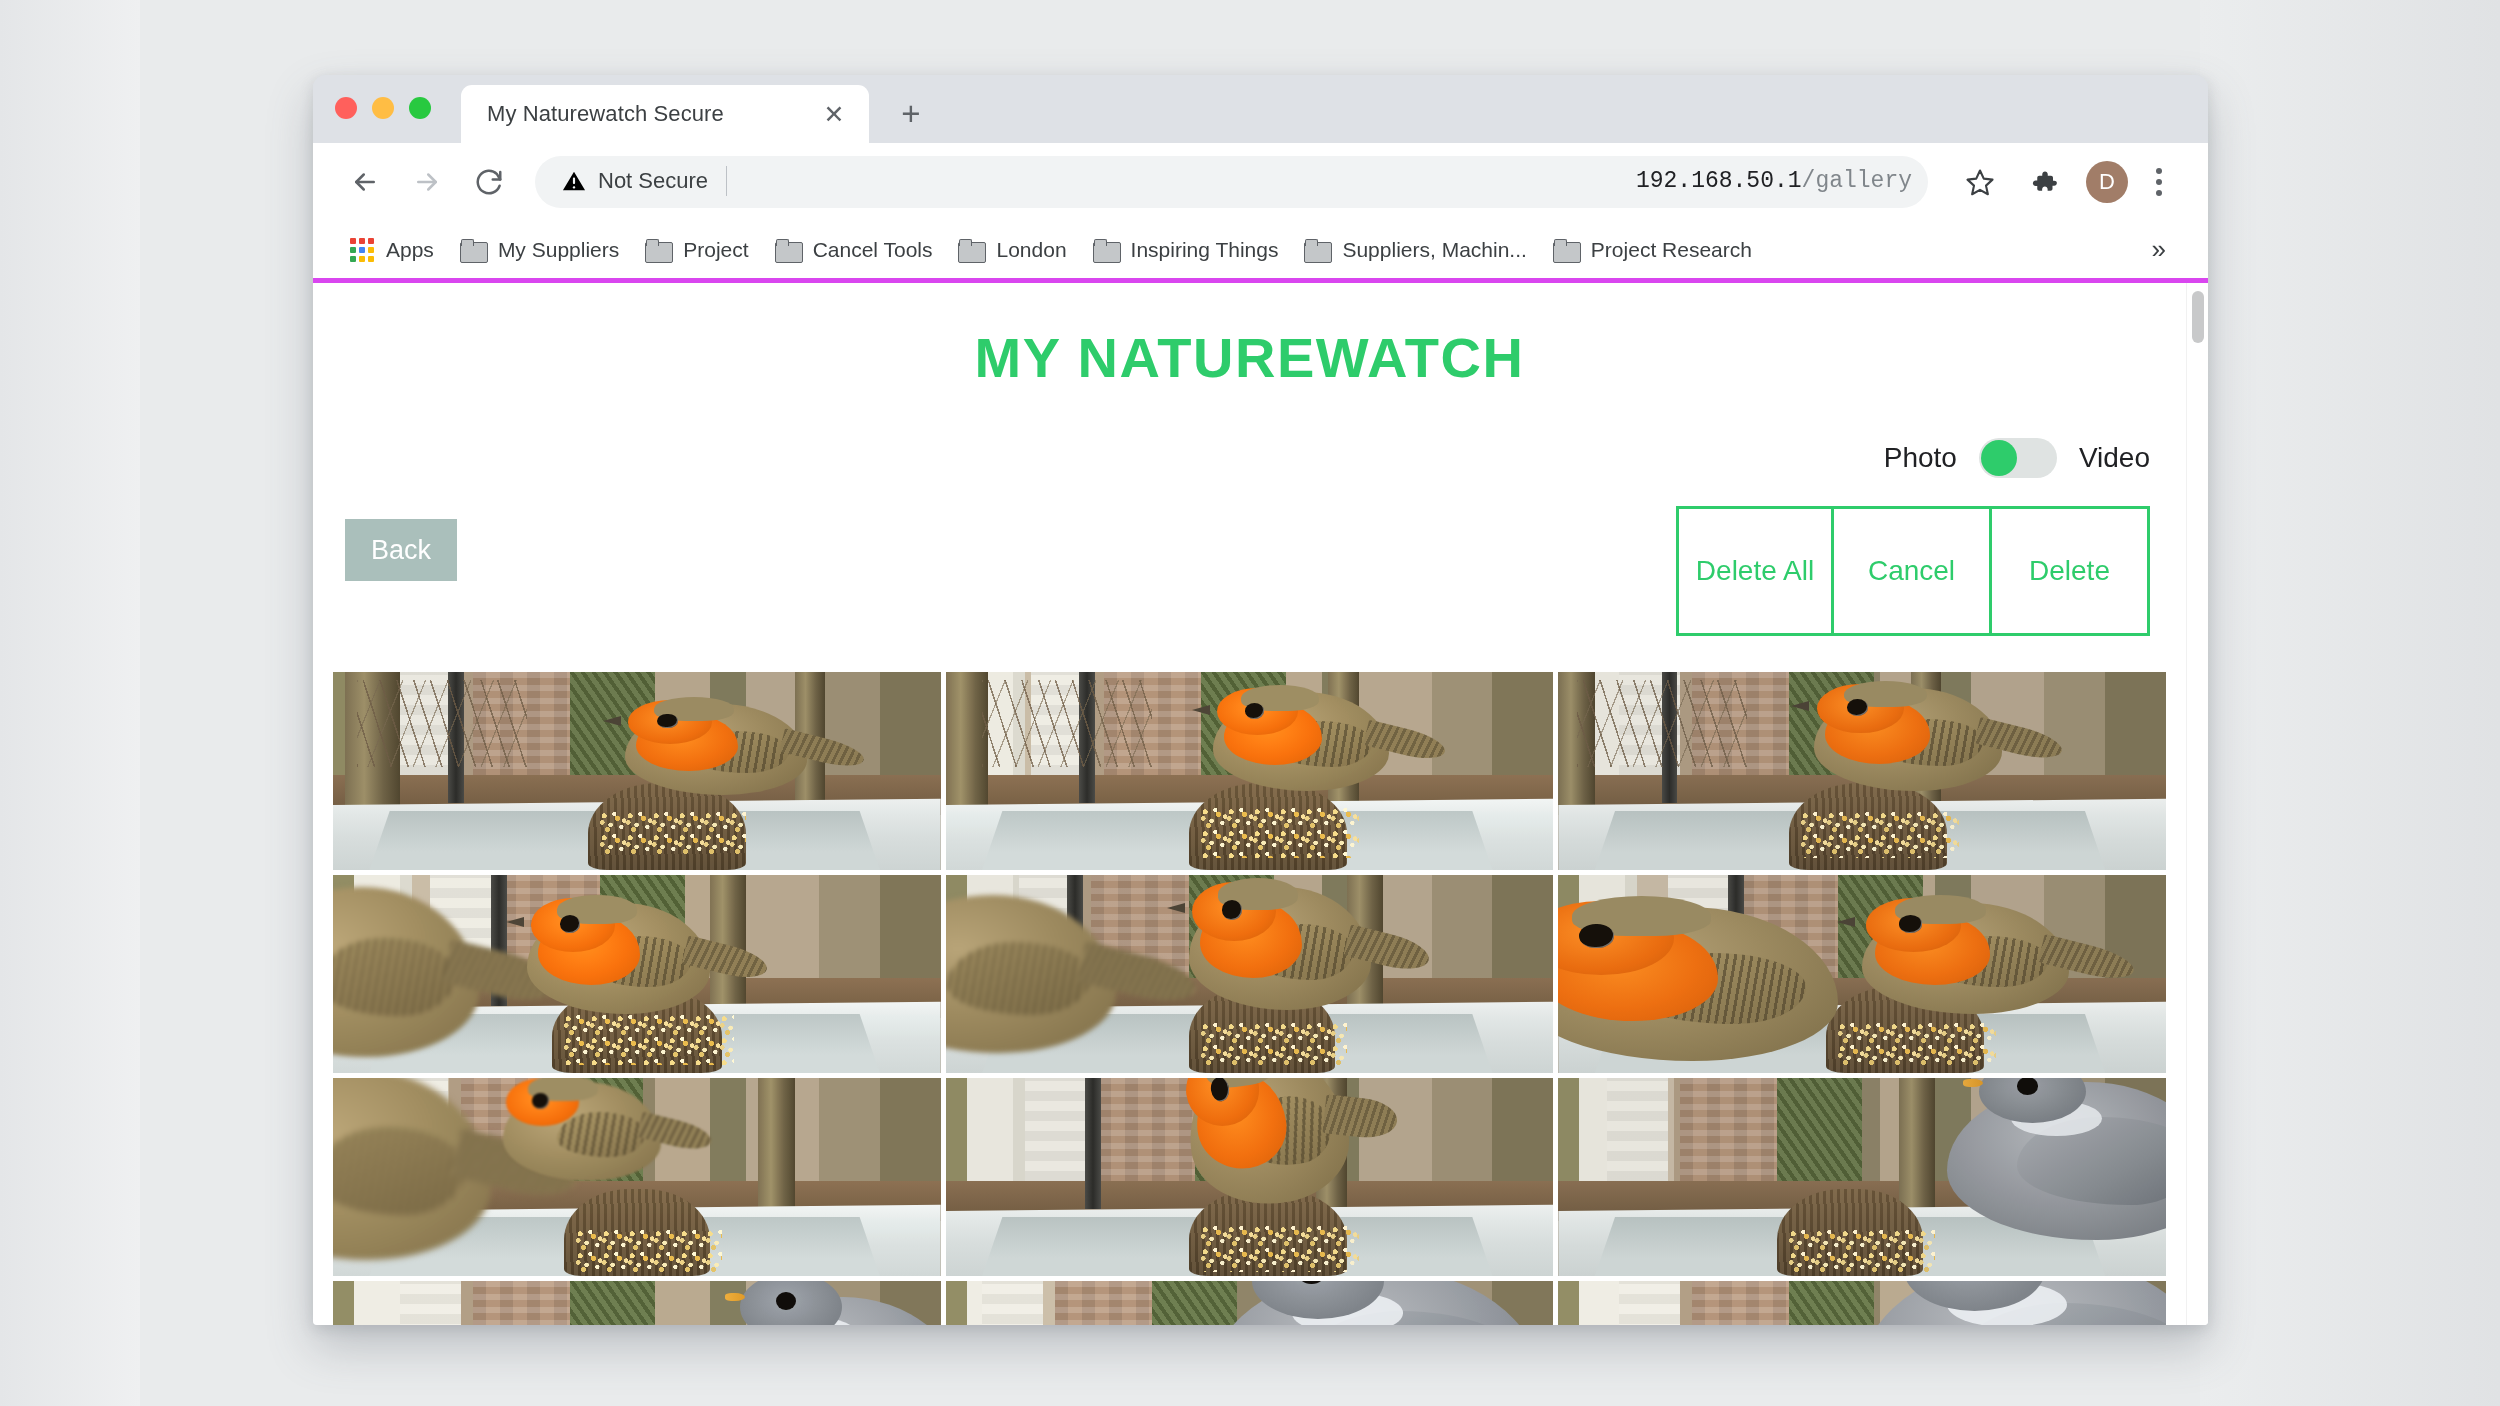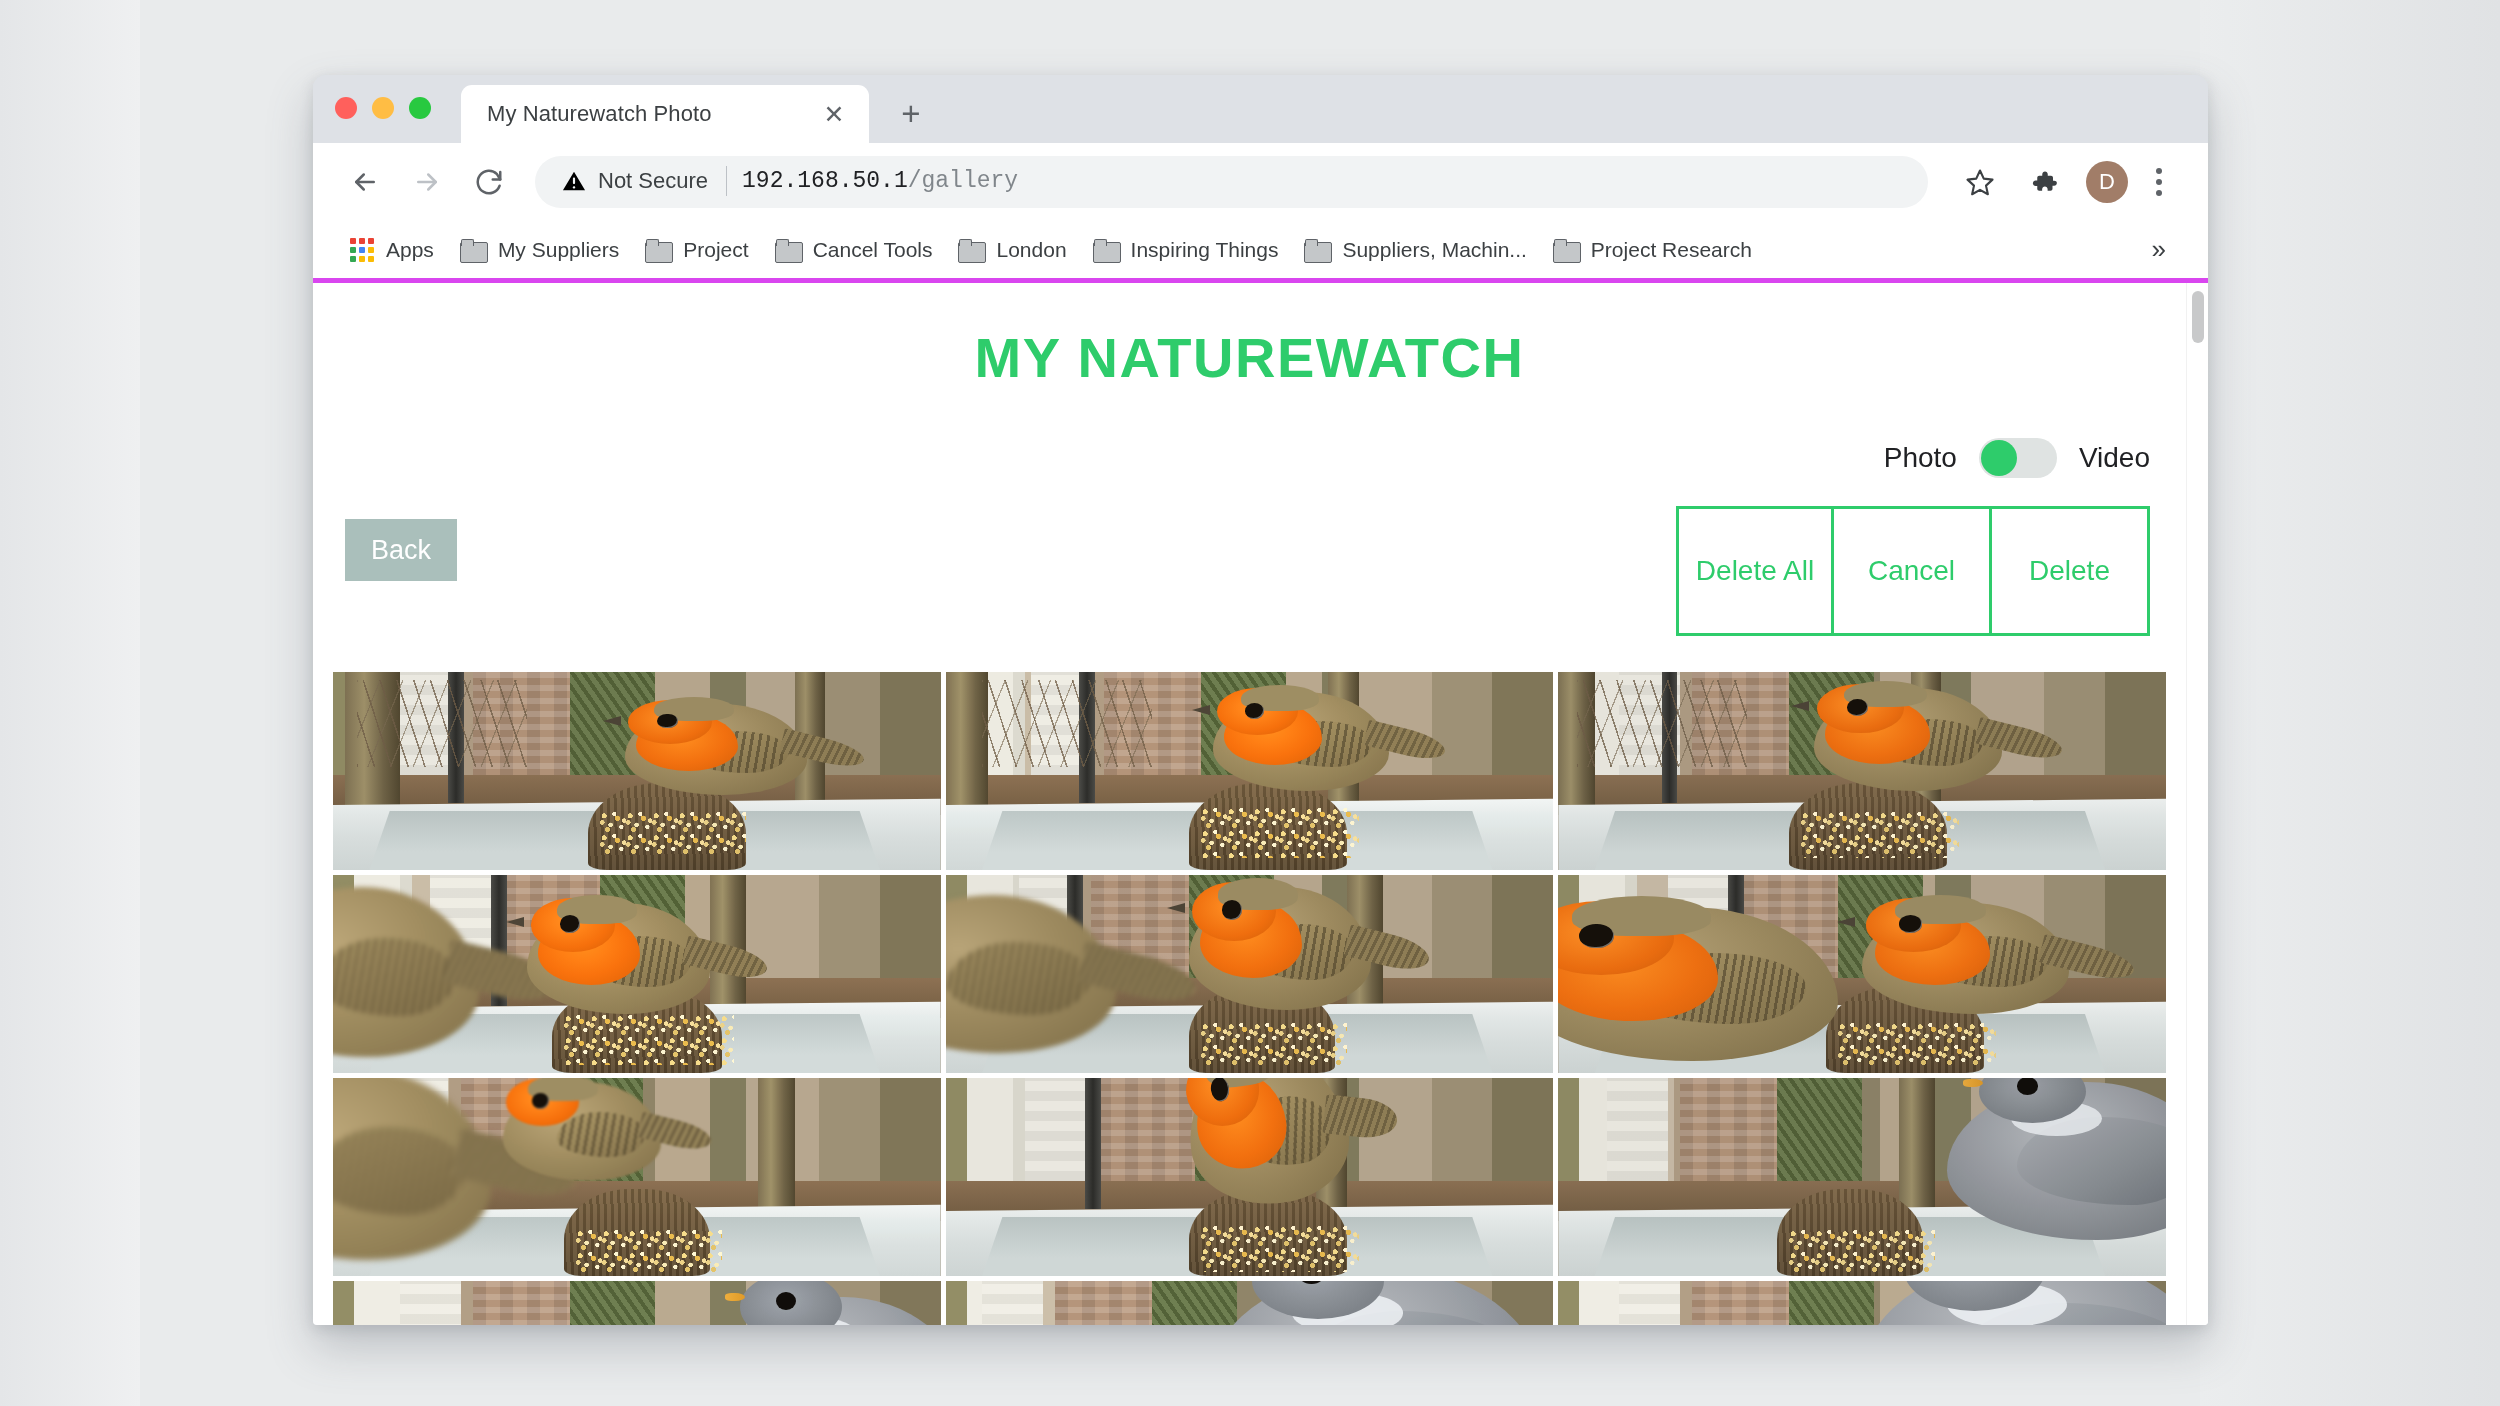--- a/index.html
+++ b/index.html
@@ -135,20 +135,21 @@
   .omnibox {
     flex: 1;
     height: 52px;
     background: #f1f3f4;
     border-radius: 26px;
     display: flex;
     align-items: center;
     padding: 0 16px 2px 26px;
     margin: 0 14px 0 10px;
     min-width: 0;
+    text-align: right;
   }
   .notsecure {
     display: flex;
     align-items: center;
     gap: 11px;
     flex: none;
   }
   .notsecure .lbl {
     font-size: 22px;
     color: #3c4043;
@@ -583,21 +584,21 @@
 <div id="browser-window">
 
   <div class="tabstrip">
     <div class="traffic-lights">
       <span class="tl red"></span>
       <span class="tl yellow"></span>
       <span class="tl green"></span>
     </div>
 
     <div class="tab">
-      <span class="tab-title">My Naturewatch Photo</span>
+      <span class="tab-title">My Naturewatch Secure</span>
       <span class="tab-close">✕</span>
     </div>
 
     <div class="newtab">+</div>
   </div>
 
   <div class="toolbar">
     <div class="navbtn back">
       <svg width="30" height="30" viewBox="0 0 24 24" fill="none" stroke="currentColor" stroke-width="2" stroke-linecap="round" stroke-linejoin="round">
           <line x1="19" y1="12" x2="5" y2="12"></line>

